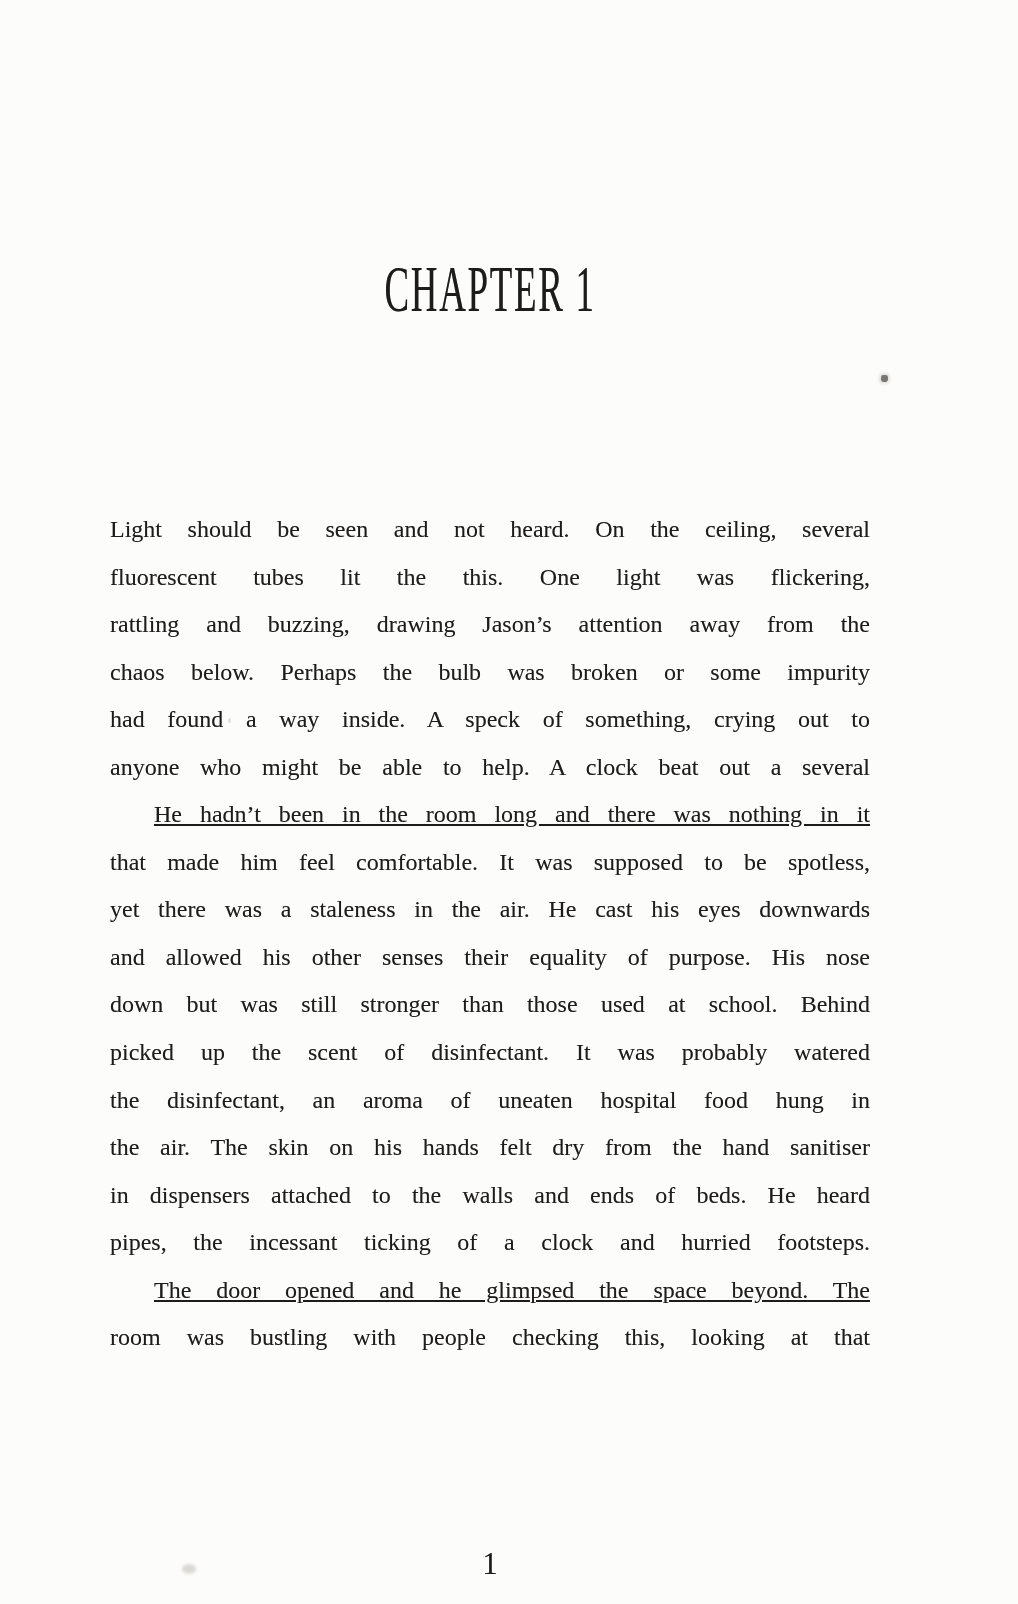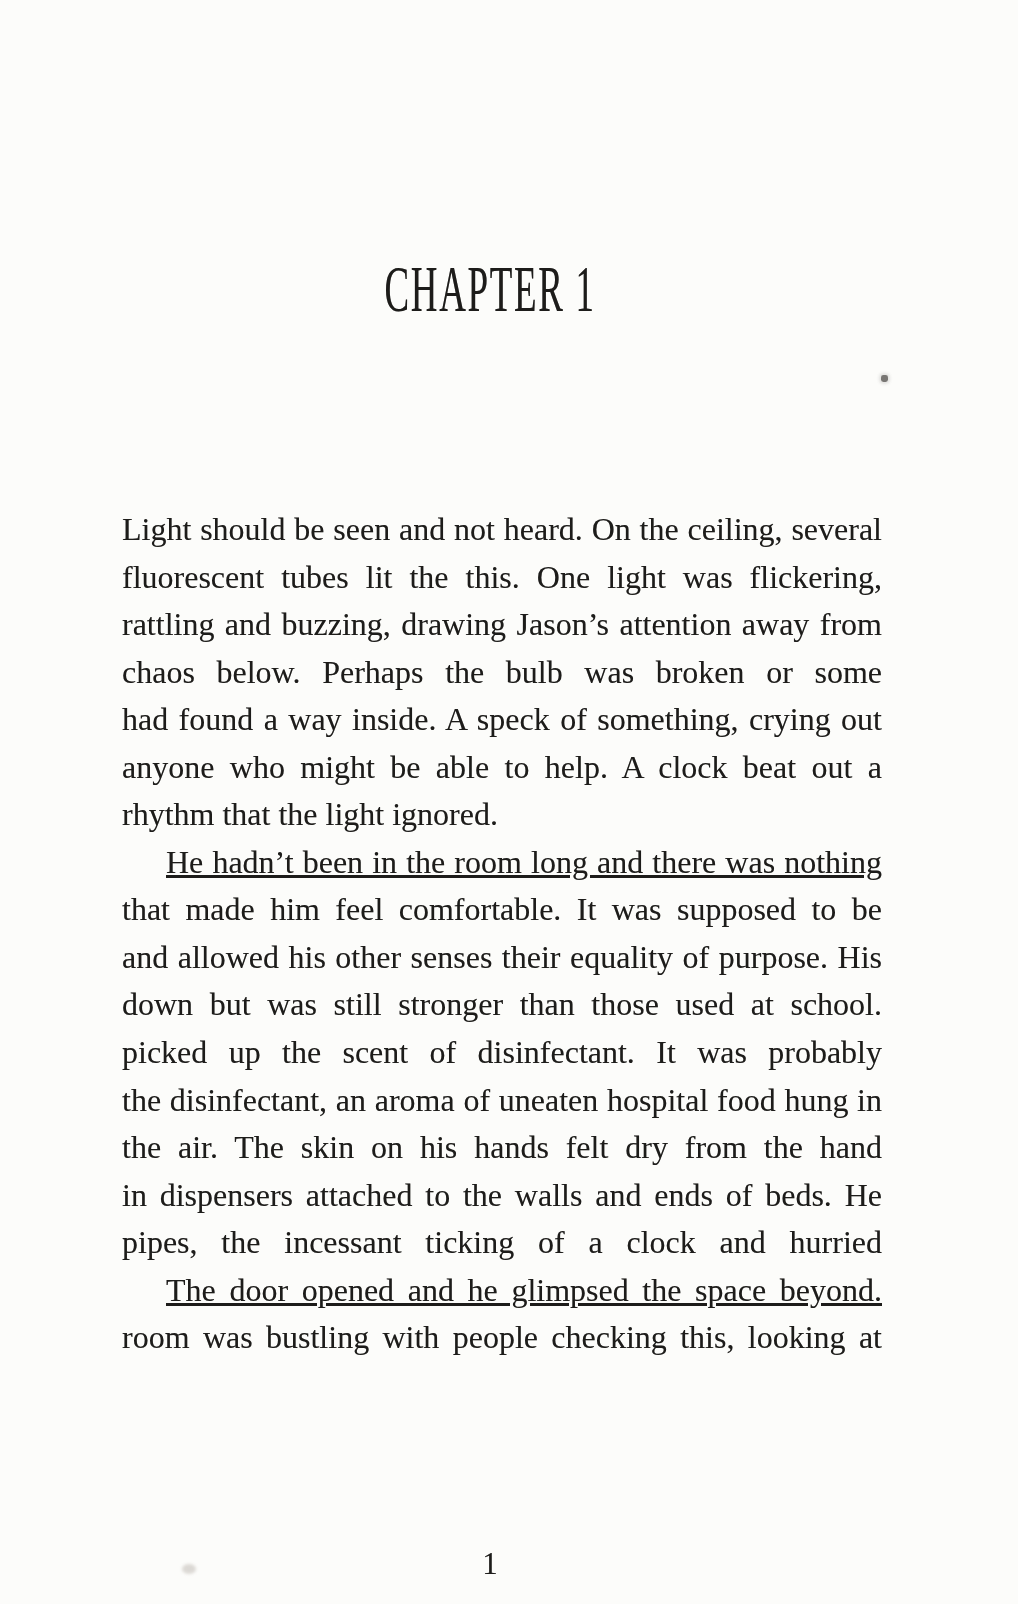--- a/index.html
+++ b/index.html
@@ -31,23 +31,23 @@
     line-height: 1;
     letter-spacing: 0.045em;
     transform: scaleX(0.56);
     transform-origin: 50% 0%;
     white-space: nowrap;
     text-shadow: 0 0 0.6px rgba(25,25,25,0.45);
   }
   .text-block {
     position: absolute;
     top: 506px;
-    left: 122px;
+    left: 110px;
     width: 760px;
-    font-size: 32px;
+    font-size: 24px;
     text-shadow: 0 0 0.5px rgba(25,25,25,0.35);
   }
   .line {
     line-height: 47.55px;
     height: 47.55px;
     text-align: justify;
     text-align-last: justify;
     white-space: normal;
     overflow: hidden;
   }
@@ -108,24 +108,24 @@
 
 <div class="page">
   <h1 class="chapter-heading">CHAPTER 1</h1>
 
   <div class="text-block" id="text-block">
       <div class="line">Light should be seen and not heard. On the ceiling, several</div>
       <div class="line">fluorescent tubes lit the this. One light was flickering,</div>
       <div class="line">rattling and buzzing, drawing Jason’s attention away from the</div>
       <div class="line">chaos below. Perhaps the bulb was broken or some impurity</div>
       <div class="line">had found a way inside. A speck of something, crying out to</div>
-      <div class="line">anyone who might be able to help. A clock beat out a steady</div>
-      <div class="line last">rhythm that the light ignored.</div>
+      <div class="line">anyone who might be able to help. A clock beat out a several</div>
       <div class="line indent">He hadn’t been in the room long and there was nothing in it</div>
       <div class="line">that made him feel comfortable. It was supposed to be spotless,</div>
+      <div class="line">yet there was a staleness in the air. He cast his eyes downwards</div>
       <div class="line">and allowed his other senses their equality of purpose. His nose</div>
       <div class="line">down but was still stronger than those used at school. Behind</div>
       <div class="line">picked up the scent of disinfectant. It was probably watered</div>
       <div class="line">the disinfectant, an aroma of uneaten hospital food hung in</div>
       <div class="line">the air. The skin on his hands felt dry from the hand sanitiser</div>
       <div class="line">in dispensers attached to the walls and ends of beds. He heard</div>
       <div class="line">pipes, the incessant ticking of a clock and hurried footsteps.</div>
       <div class="line indent">The door opened and he glimpsed the space beyond. The</div>
       <div class="line">room was bustling with people checking this, looking at that</div>
     </div>

